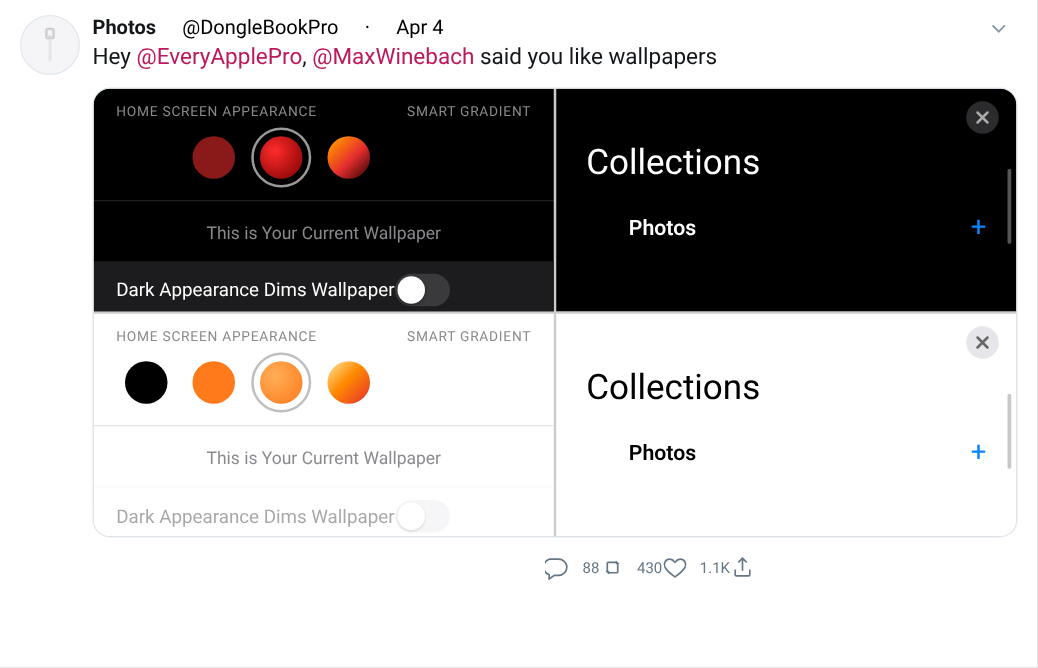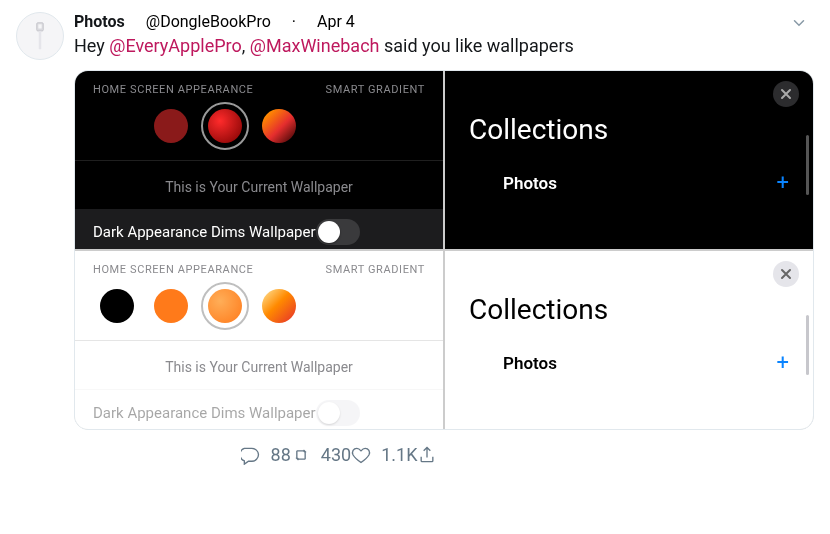--- a/index.html
+++ b/index.html
@@ -128,25 +128,25 @@
   }
   .add-plus { color:#0a84ff; font-size:22px; font-weight:400; }
   .scroll-ind {
     position:absolute; right:4px; top:64px; width:3px; height:60px;
     border-radius:2px;
   }
   .pane.dark .scroll-ind { background:#555; }
   .pane.light .scroll-ind { background:#c7c7cc; }
   
   .actions {
-    display:flex; justify-content:center;
+    display:flex; justify-content:flex-end;
     max-width: 560px;
     margin-top: 14px;
     color:#657786;
-    font-size:18px;
+    font-size:12px;
     padding-right: 30px;
   }
   .action { display:flex; align-items:center; gap:10px; }
   .action svg { width:20px; height:20px; stroke:#657786; fill:none; stroke-width:1.6; }
 </style>
 </head>
 <body>
 
 <div class="tweet">
 

